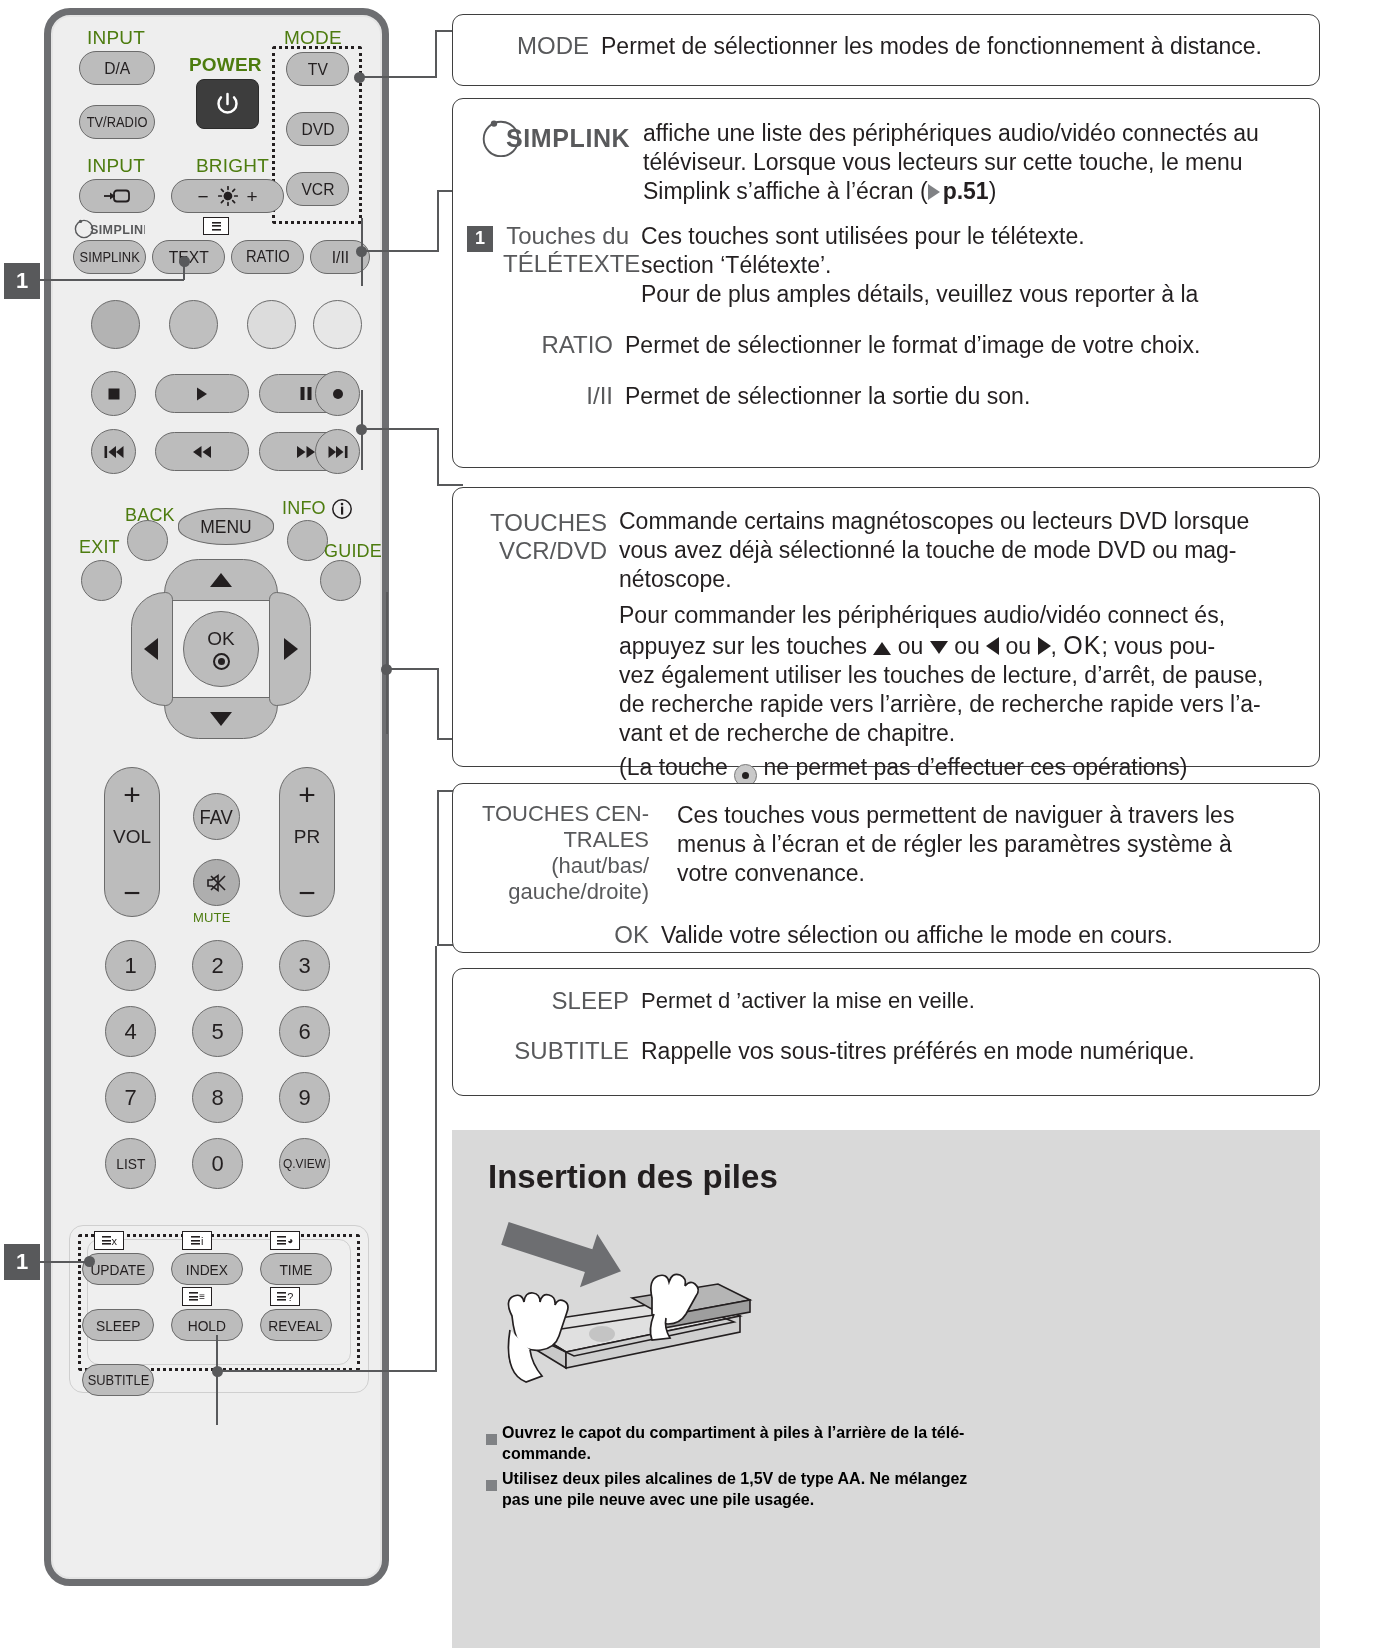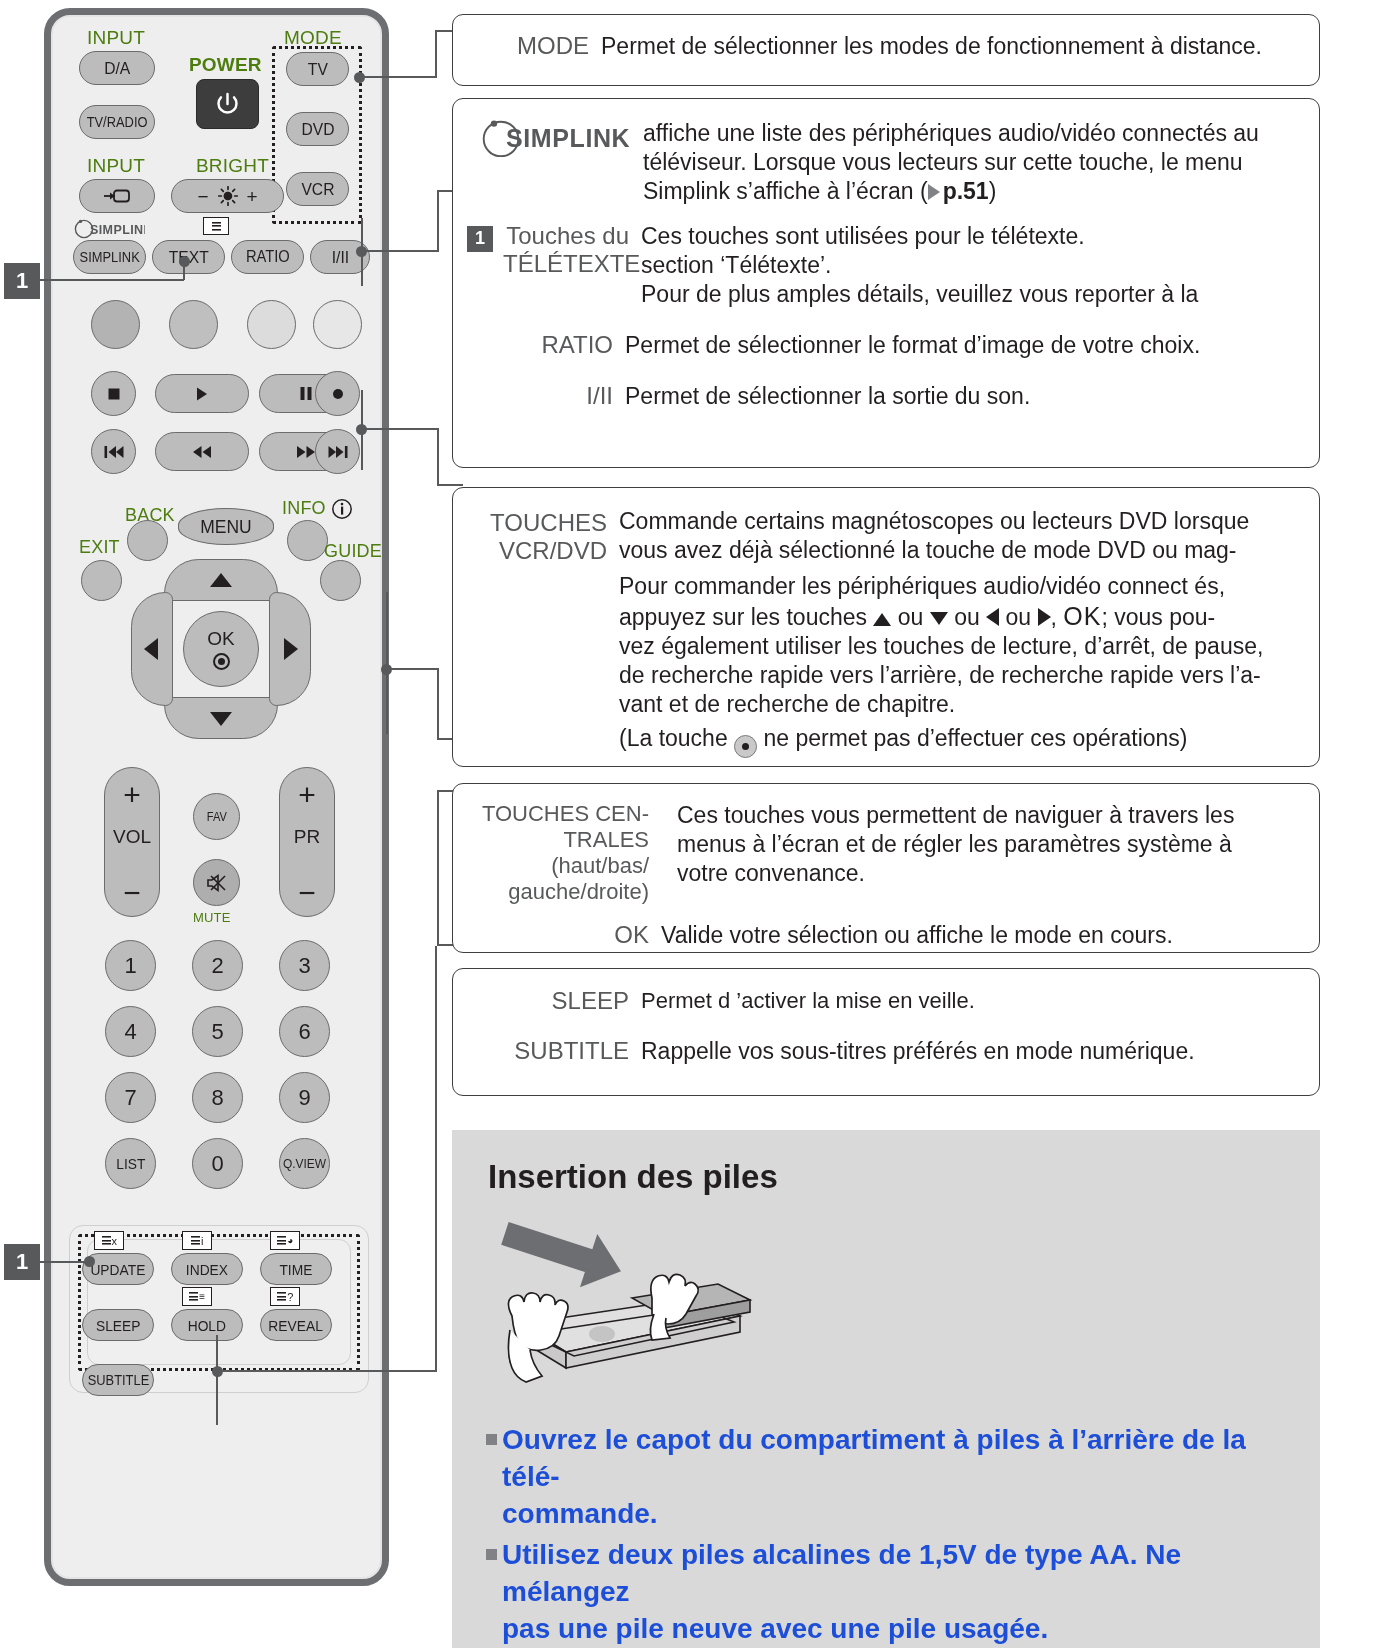--- a/index.html
+++ b/index.html
@@ -141,21 +141,21 @@
   }
   .mini-ok i{ width:7px;height:7px;border-radius:50%;background:#231f20;display:block;}
 
   
   #battery-box{
     position:absolute; background:#d9d9d9;
   }
   .bat-title{ font-size:33px; font-weight:bold; color:#231f20; }
   .bullet-row{ display:flex; align-items:flex-start; margin-bottom:4px; }
   .bsq{ flex:0 0 auto; width:11px;height:11px;background:#808285;margin-top:12px;margin-right:5px;}
-  .btxt{ font-size:28px; font-weight:bold; line-height:1.32; color:#1d4ed8;}
+  .btxt{ font-size:16px; font-weight:bold; line-height:1.32; color:#000000;}
 </style>
 </head>
 <body>
 
 <div id="remote-panel">
   <div class="remote-body">
 
     <span class="lbl" style="left:36px;top:12px;">INPUT</span>
     <div class="btn pill" style="left:28px;top:36px;width:76px;height:34px;">
         <span class="t">D/A</span>
@@ -336,21 +336,21 @@
     <div class="volpr" style="left:53px;top:752px;">
       <span class="plus">+</span>
       <span class="nm">VOL</span>
       <span class="minus">−</span>
     </div>
     <div class="volpr" style="left:228px;top:752px;">
       <span class="plus">+</span>
       <span class="nm">PR</span>
       <span class="minus">−</span>
     </div>
-    <div class="btn round" style="left:142px;top:778px;width:47px;height:47px;font-size:12px;">
+    <div class="btn round" style="left:142px;top:778px;width:47px;height:47px;font-size:20px;">
         <span class="t">FAV</span>
       </div>
     <div class="btn round" style="left:142px;top:844px;width:47px;height:47px;background:#aeaeae;">
       <svg width="22" height="20" viewBox="0 0 22 20">
         <path d="M2 7 h4 L12 2.5 v15 L6 13 H2 Z" fill="none" stroke="#231f20" stroke-width="1.6"></path>
         <path d="M5 3 L19 17" stroke="#231f20" stroke-width="1.6"></path>
         <path d="M19 3 L5 17" stroke="#231f20" stroke-width="1.6"></path>
       </svg>
     </div>
     <span class="lbl sm" style="left:142px;top:895px;">MUTE</span>
@@ -542,20 +542,21 @@
 
 <div class="panel" style="left:452px;top:487px;width:868px;height:280px;">
   <div class="prow" style="padding:19px 18px 0 18px;">
     <div class="pterm" style="width:148px;padding-top:2px;">
       <div>TOUCHES</div>
       <div>VCR/DVD</div>
     </div>
     <div class="pdesc">
       <div>Commande certains magnétoscopes ou lecteurs DVD lorsque</div>
       <div>vous avez déjà sélectionné la touche de mode DVD ou mag-</div>
+      <div>nétoscope.</div>
       <div style="height:7px;"></div>
       <div class="tight">
         <div>Pour commander les périphériques audio/vidéo connect és,</div>
         <div>
           <span>appuyez sur les touches</span>
           <span class="tri-up-b"></span>
           <span>ou</span>
           <span class="tri-dn-b"></span>
           <span>ou</span>
           <span class="tri-lf-b"></span>

